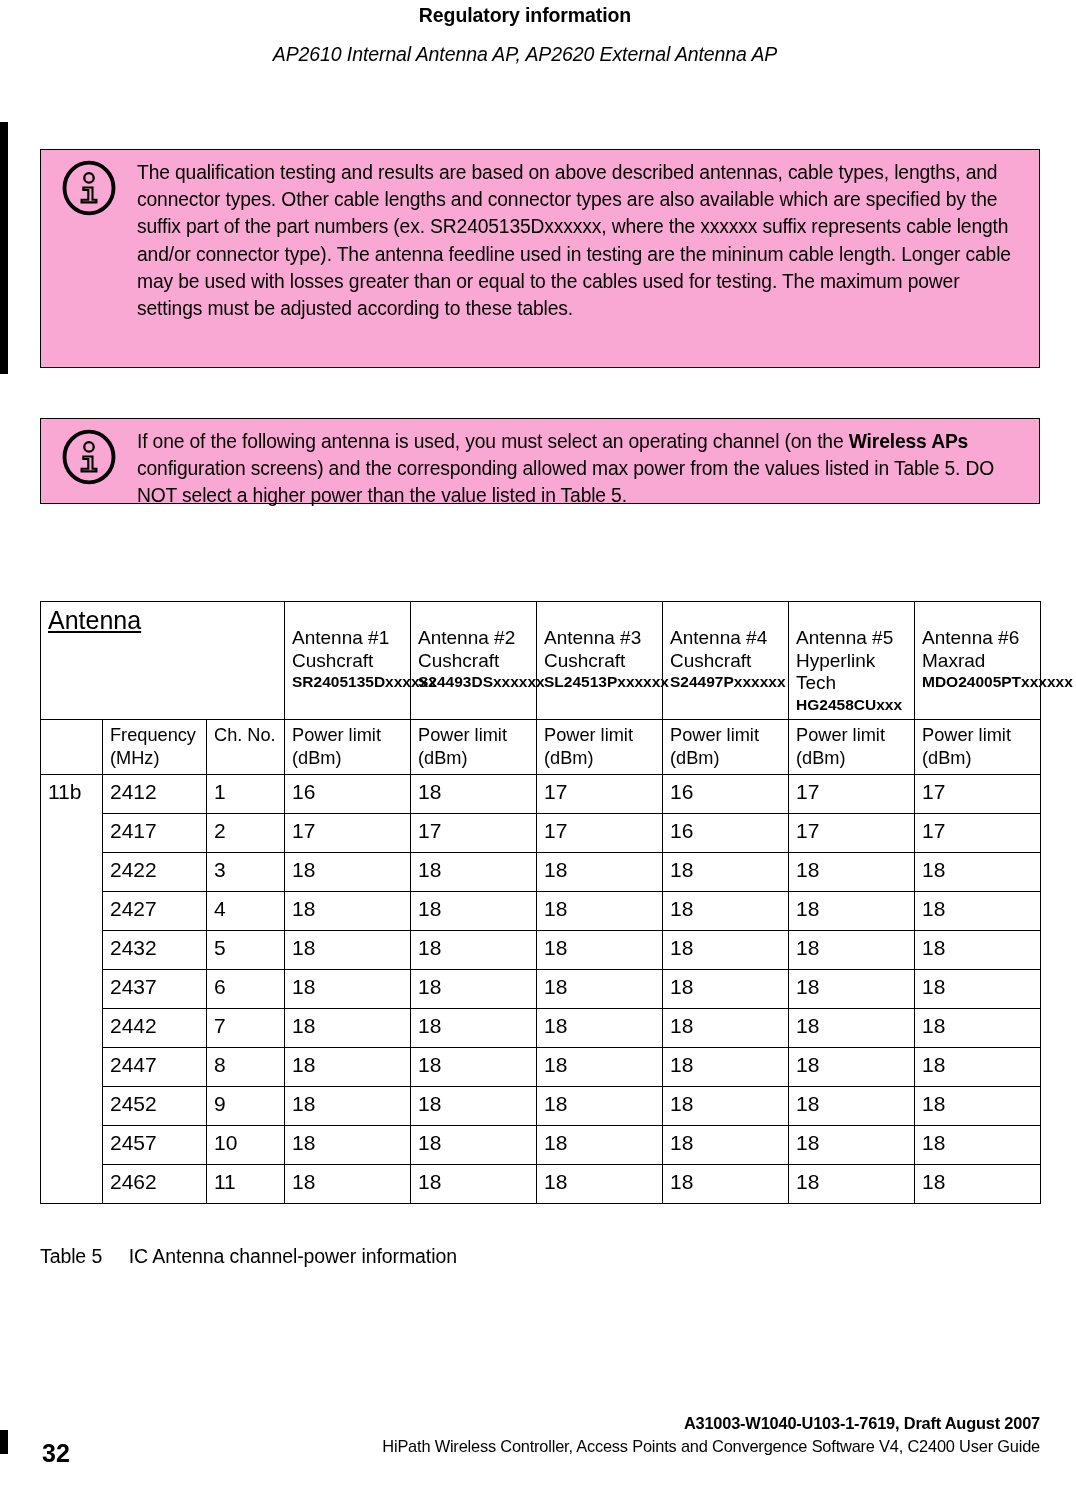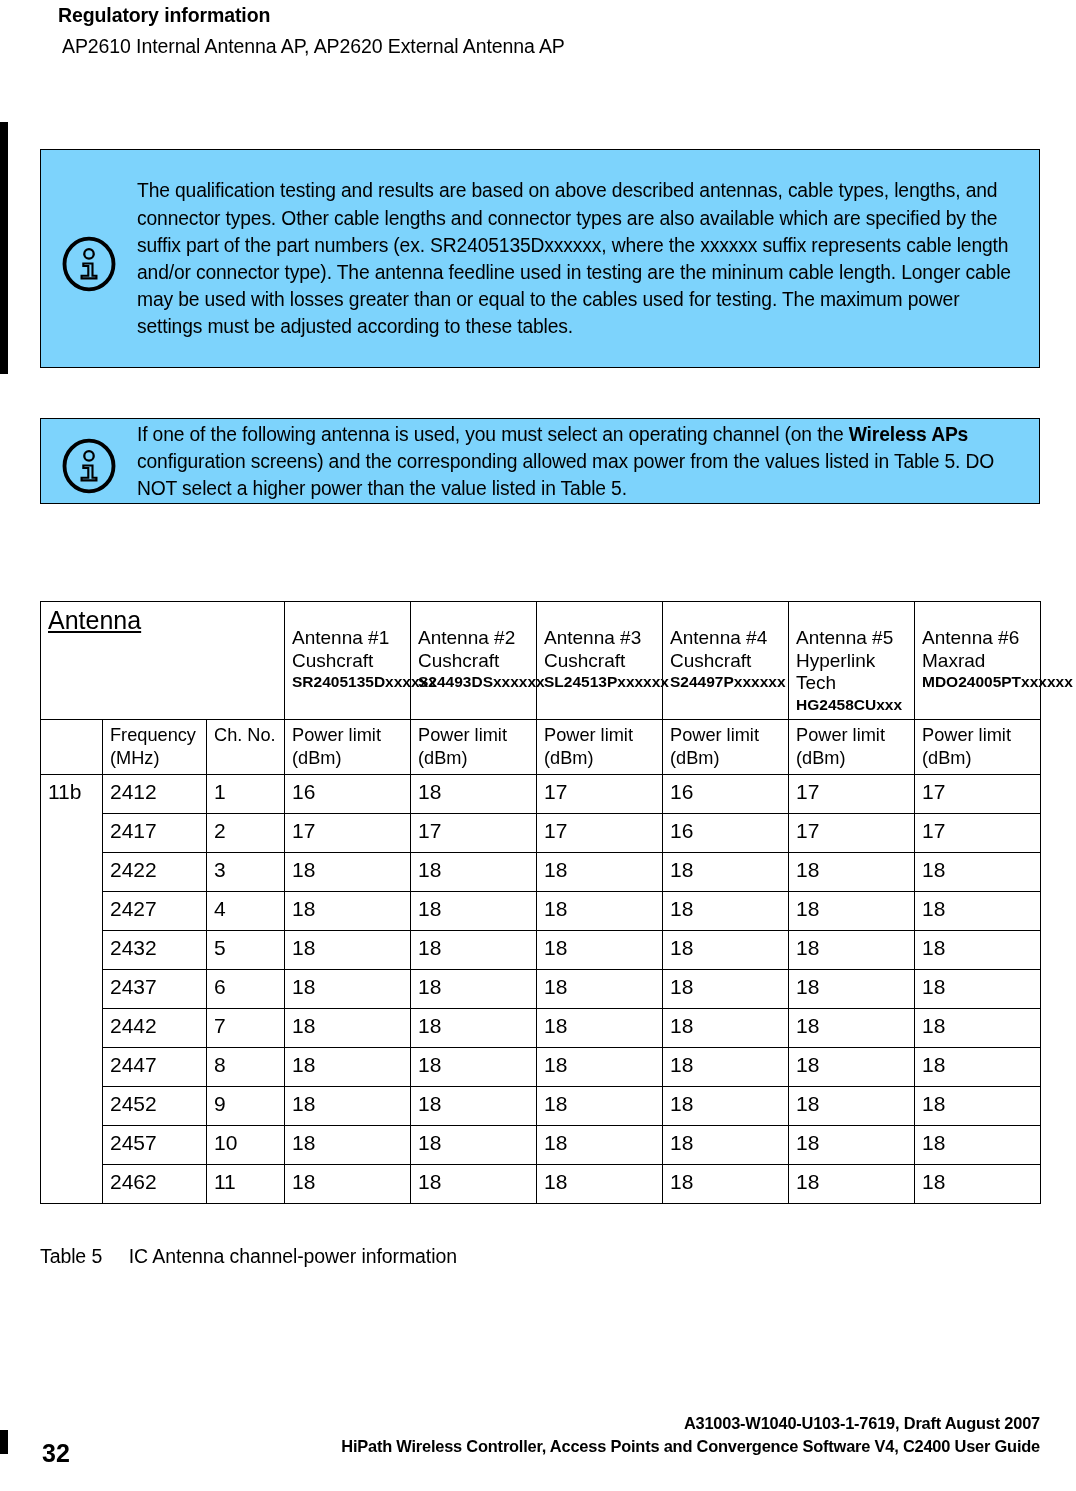--- a/index.html
+++ b/index.html
@@ -12,56 +12,58 @@
     height: 1491px;
     position: relative;
     font-family: "Liberation Sans", sans-serif;
     color: #000000;
     overflow: hidden;
   }
 
   
   .page-header {
     position: absolute;
-    left: 58px;
+    left: 25px;
     top: 0px;
     width: 1000px;
+    text-align: center;
   }
   .doc-title {
     font-size: 19.5px;
     font-weight: bold;
     line-height: 27px;
     margin: 0;
     padding-top: 2px;
     letter-spacing: -0.1px;
   }
   .doc-subtitle {
     font-size: 19.5px;
+    font-style: italic;
     line-height: 27px;
-    margin: 4px;
+    margin: 12px;
     letter-spacing: -0.1px;
   }
 
   
   .change-bar {
     position: absolute;
     background: #000000;
     width: 8px;
   }
   .change-bar-note { left: 0px; top: 122px; height: 252px; }
   .change-bar-footer { left: 0px; top: 1430px; height: 24px; }
 
   
   .note-box {
     position: absolute;
     border: 1.6px solid #000000;
     box-sizing: border-box;
     display: flex;
-    align-items: center;
-    background: #7dd3fc;
+    align-items: flex-start;
+    background: #f9a8d4;
   }
   .note-box-1 { left: 40px; top: 149px; width: 1000px; height: 219px; }
   .note-box-2 { left: 40px; top: 418px; width: 1000px; height: 86px; }
 
   .note-icon-cell {
     flex: 0 0 96px;
     display: flex;
     align-items: flex-start;
     justify-content: center;
     padding-top: 10px;
@@ -183,21 +185,21 @@
     text-align: right;
   }
   .footer-line1 {
     font-size: 16.4px;
     font-weight: bold;
     line-height: 23px;
     letter-spacing: -0.2px;
   }
   .footer-line2 {
     font-size: 16.4px;
-    font-weight: bold;
+    font-weight: normal;
     line-height: 23px;
     letter-spacing: -0.2px;
   }
 </style>
 </head>
 <body>
 
 <div class="page-header">
   <div class="doc-title">Regulatory information</div>
   <div class="doc-subtitle">AP2610 Internal Antenna AP, AP2620 External Antenna AP</div>

